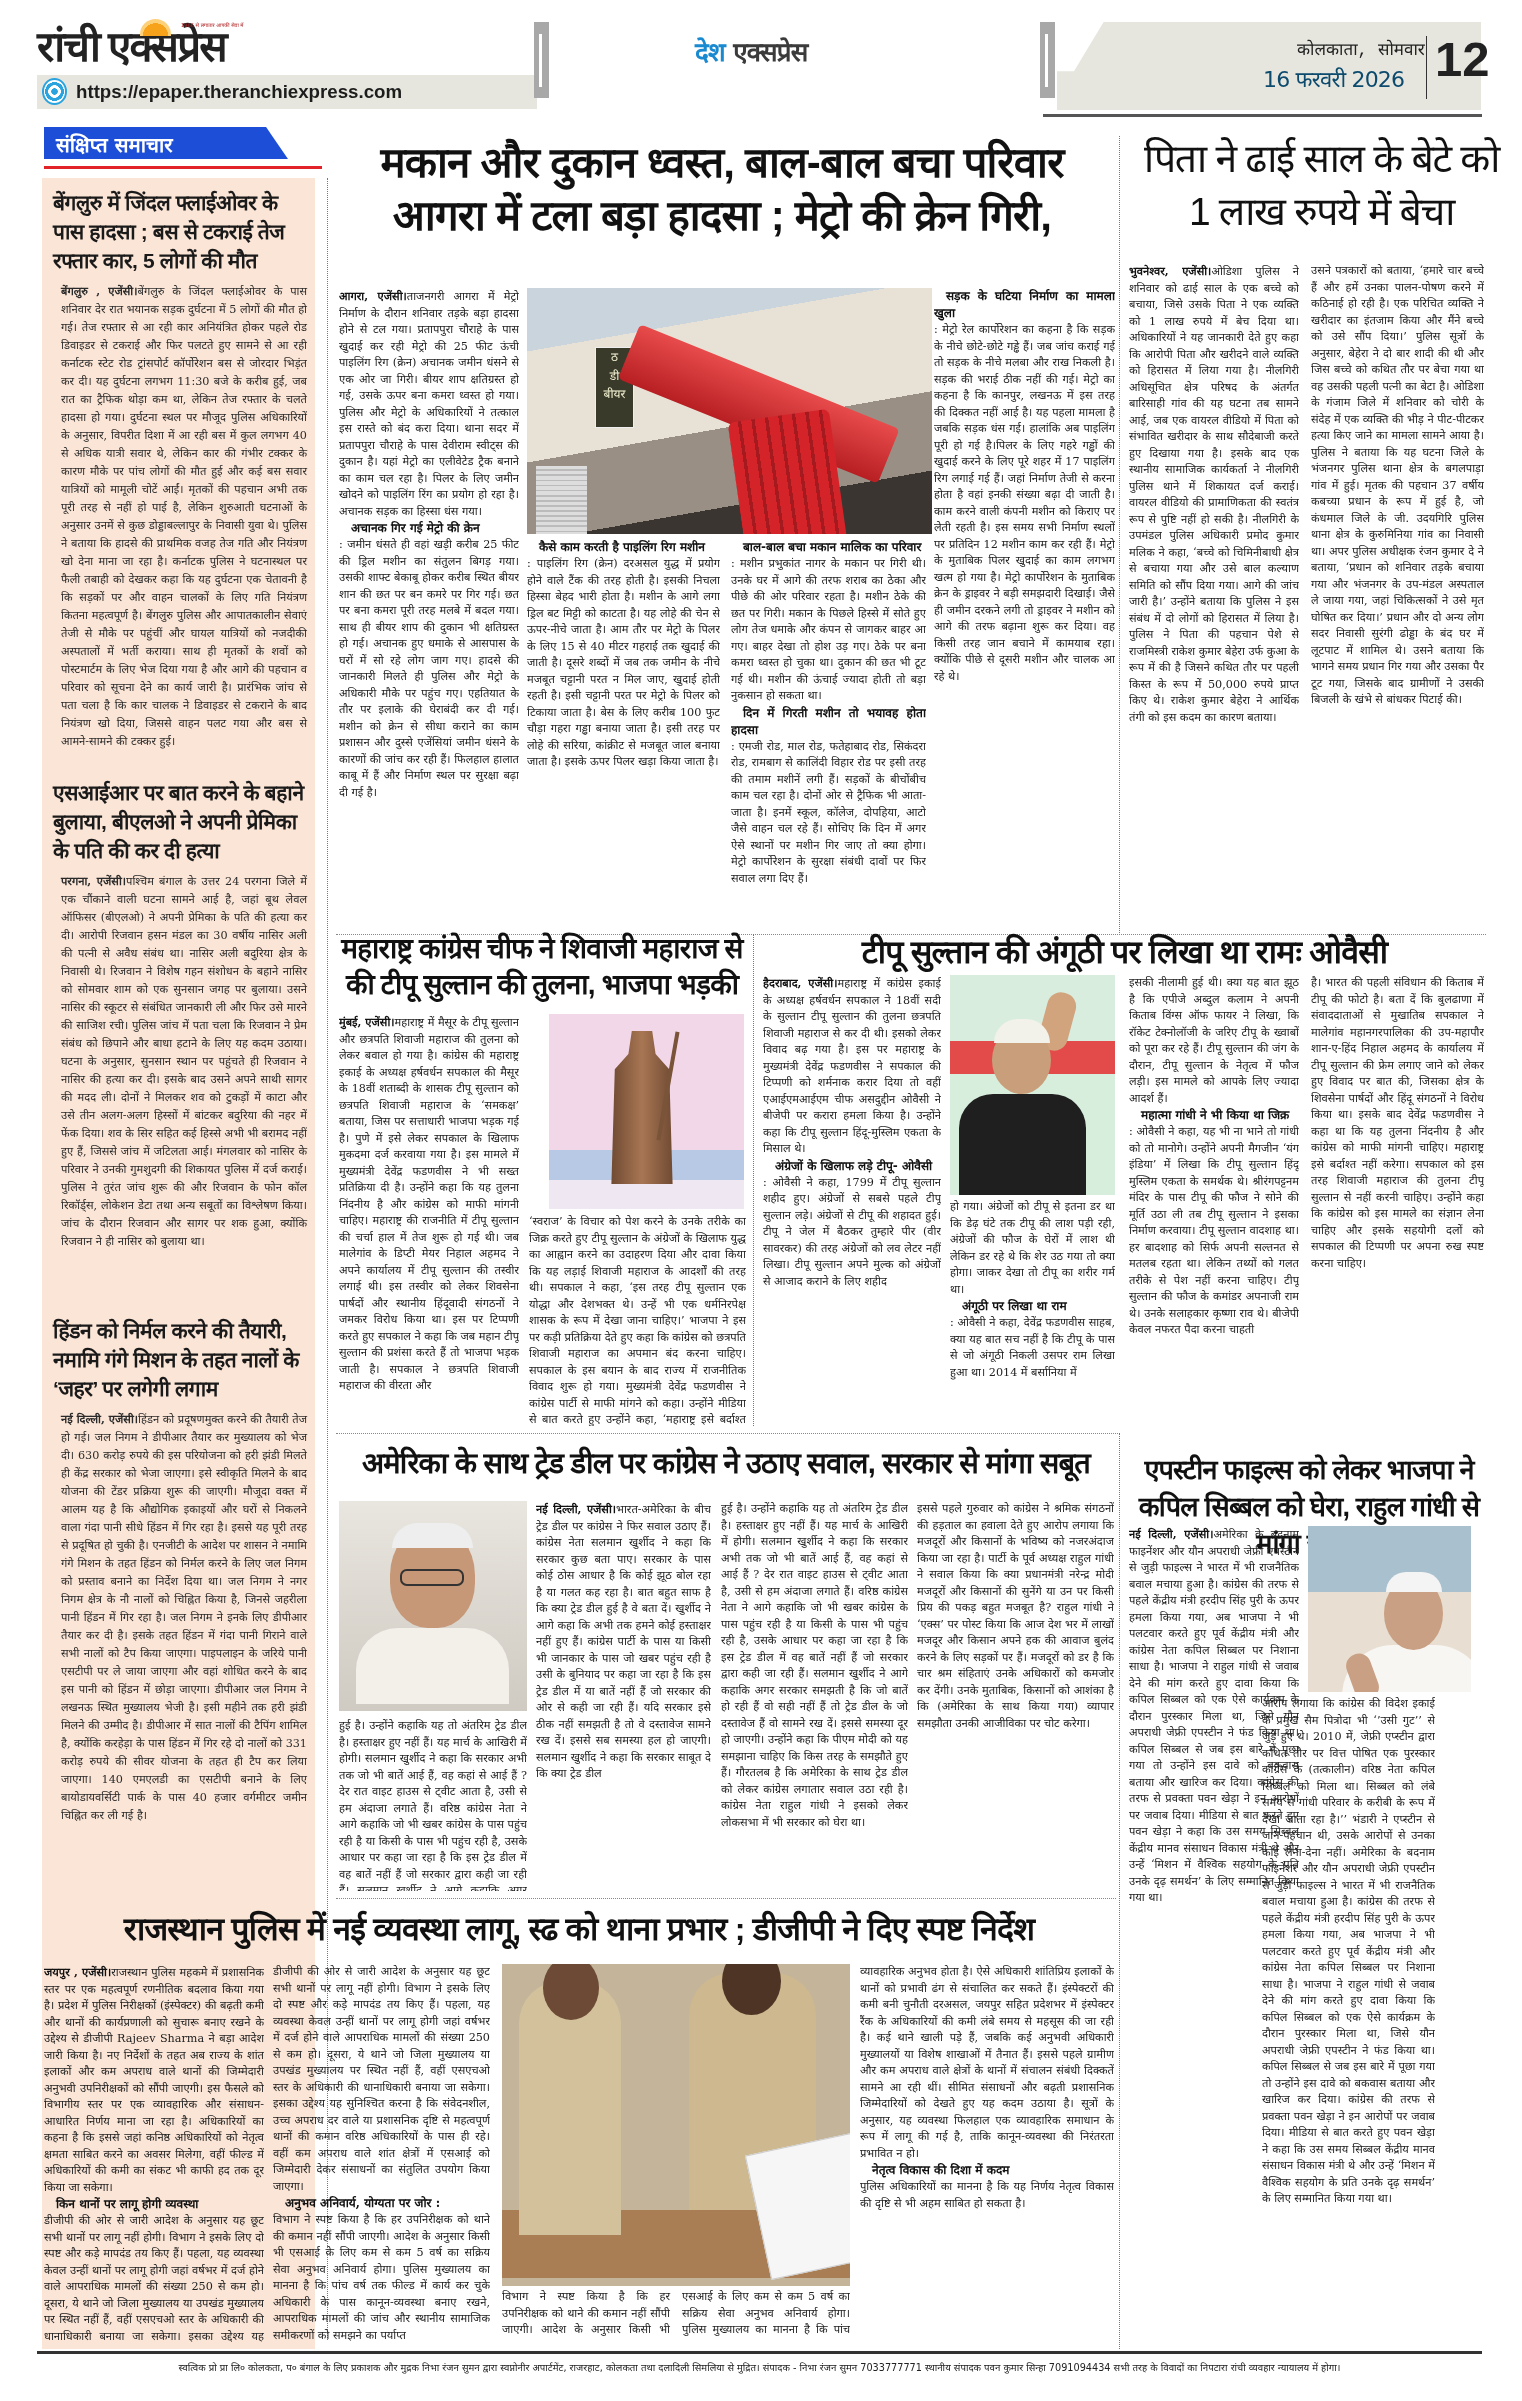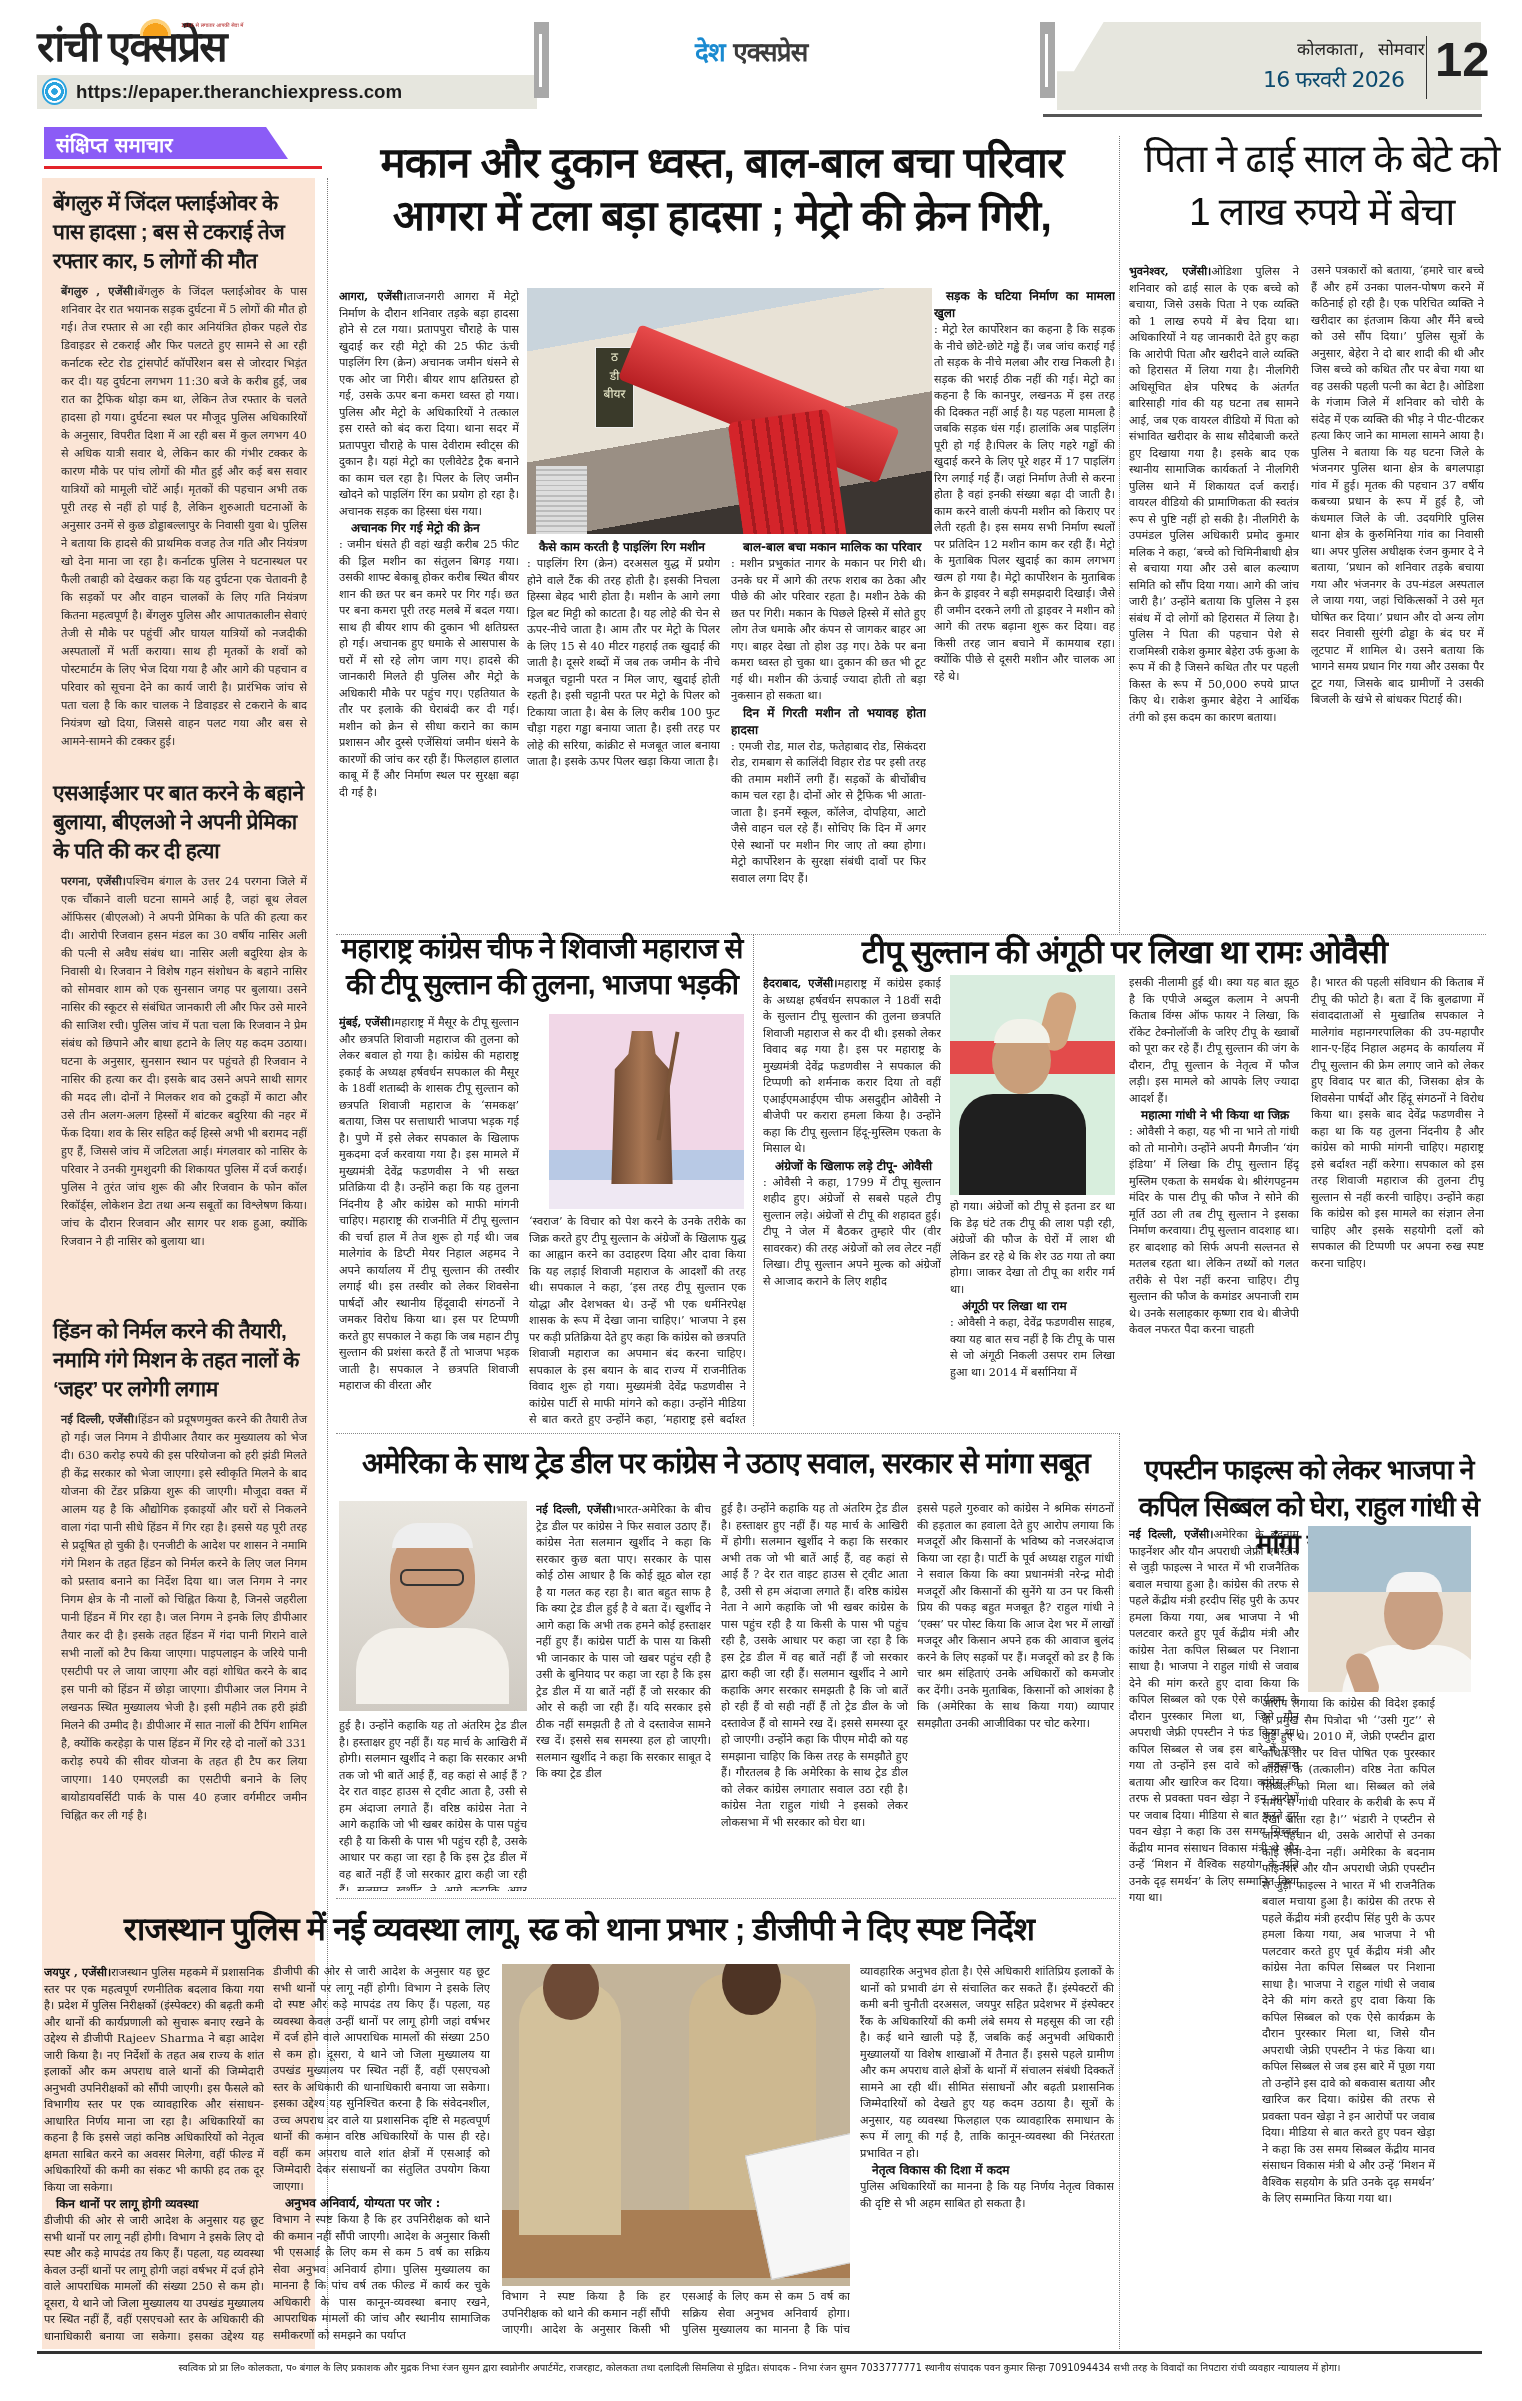--- a/index.html
+++ b/index.html
@@ -28,21 +28,21 @@
   #section-title .sec-b { color: #3b3b3b; }
 
   #date-panel { left: 1057px; top: 22px; width: 424px; height: 88px; background: #e6e6de; clip-path: polygon(11% 0, 100% 0, 100% 100%, 0 100%, 0 56%, 4% 56%); }
   #date-panel-bottom { left: 1043px; top: 114px; width: 439px; height: 2.5px; background: #555; }
   .date-city { left: 1297px; top: 37px; font-size: 17px; color: #222; font-family: Liberation Mono, monospace; }
   .date-day { left: 1263px; top: 63px; font-size: 22px; color: #0c4a6e; font-family: "DejaVu Sans", sans-serif; letter-spacing: -0.8px; }
   .page-sep { left: 1426px; top: 36px; width: 0.8px; height: 63px; background: #333; }
   .page-no { left: 1435px; top: 30.5px; font-family: "Liberation Sans", sans-serif; font-weight: bold; font-size: 49px; color: #222; }
 
   
-  #brief-tab { left: 44px; top: 127px; width: 244px; height: 32px; background: #8b5cf6; clip-path: polygon(0 0, 91% 0, 100% 100%, 0 100%); }
+  #brief-tab { left: 44px; top: 127px; width: 244px; height: 32px; background: #1d4ed8; clip-path: polygon(0 0, 91% 0, 100% 100%, 0 100%); }
   #brief-tab span { position: absolute; left: 12px; top: 2.5px; font-family: "DejaVu Sans", sans-serif; font-weight: bold; font-size: 20.4px; color: #fff; }
   #brief-line { left: 44px; top: 166px; width: 278px; height: 2.5px; background: #e3232a; }
   #brief-panel { left: 42px; top: 178px; width: 273px; height: 2171px; background: #fbe5d6; }
   .brief-story { position: absolute; left: 53px; width: 254px; }
   .brief-hl { font-family: "Liberation Sans", "DejaVu Sans", sans-serif; font-weight: bold; font-size: 21px; line-height: 29px; color: #1a1a1a; letter-spacing: -0.4px; margin-bottom: 6.8px; }
   .brief-body { font-family: "DejaVu Serif", serif; font-size: 11.2px; line-height: 18px; color: #2a2a2a; text-align: justify; margin-left: 8px; }
 
   
   .photo { overflow: hidden; }
   #photo-crane { background: linear-gradient(170deg, #c9d4dc 0 20%, #e8e2d6 20% 55%, #9a8f84 55% 80%, #3b3531 80%); }

